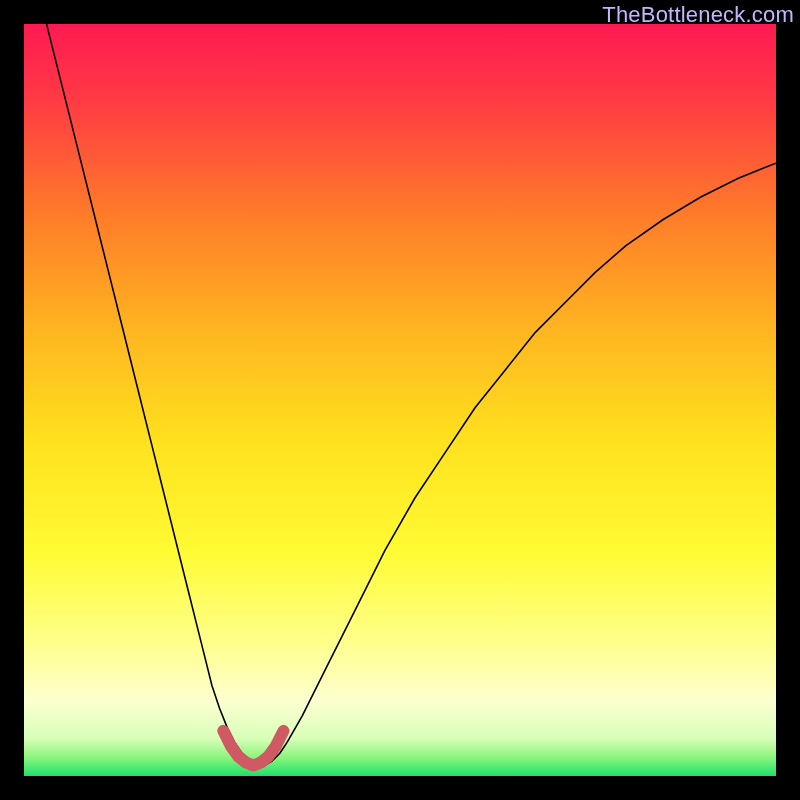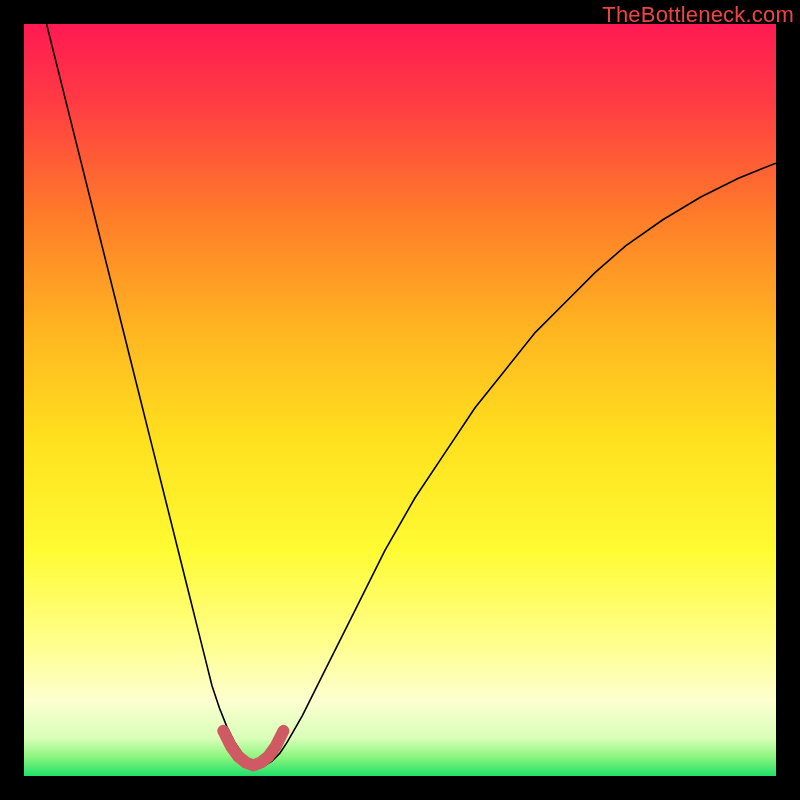--- a/index.html
+++ b/index.html
@@ -23,21 +23,21 @@
     position: absolute;
     left: 0;
     top: 0;
     width: 752px;
     height: 752px;
   }
   .watermark {
     position: absolute;
     top: 2px;
     right: 6px;
-    color: #ef4444;
+    color: #c4b5fd;
     font-size: 22px;
     letter-spacing: 0.2px;
     font-weight: 400;
     user-select: none;
     pointer-events: none;
   }
 </style>
 </head>
 <body>
 

